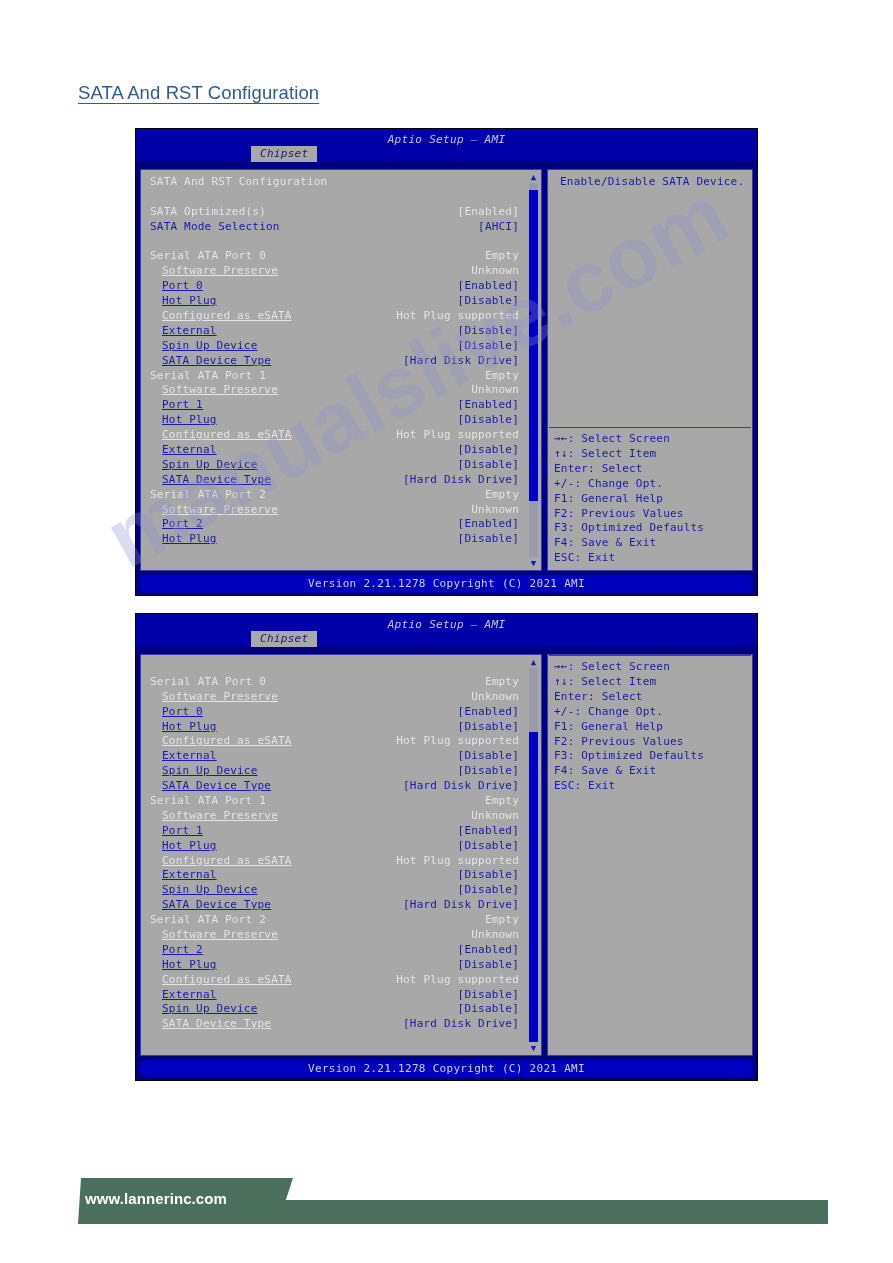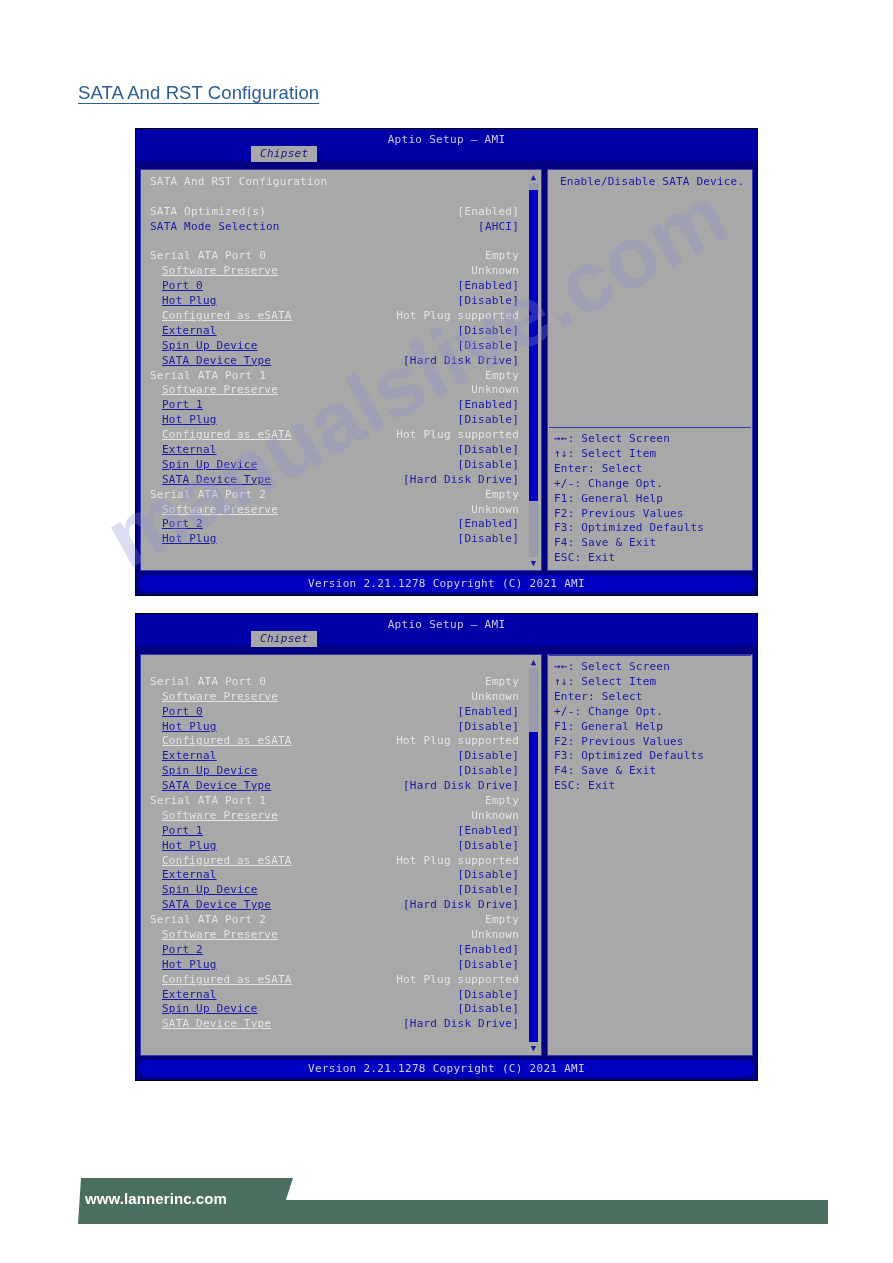--- a/index.html
+++ b/index.html
@@ -49,20 +49,21 @@
     background: #0000a8;
   }
   .bios-title {
     position: absolute;
     left: 0; right: 0;
     top: 4px;
     text-align: center;
     color: #c8c8dc;
     font-size: 11px;
     letter-spacing: 0.3px;
+    font-style: italic;
   }
   .bios-tab {
     position: absolute;
     left: 115px;
     top: 17px;
     background: #a8a8a8;
     color: #1a1a7a;
     font-size: 11px;
     padding: 1px 9px 2px 9px;
     letter-spacing: 0.3px;

